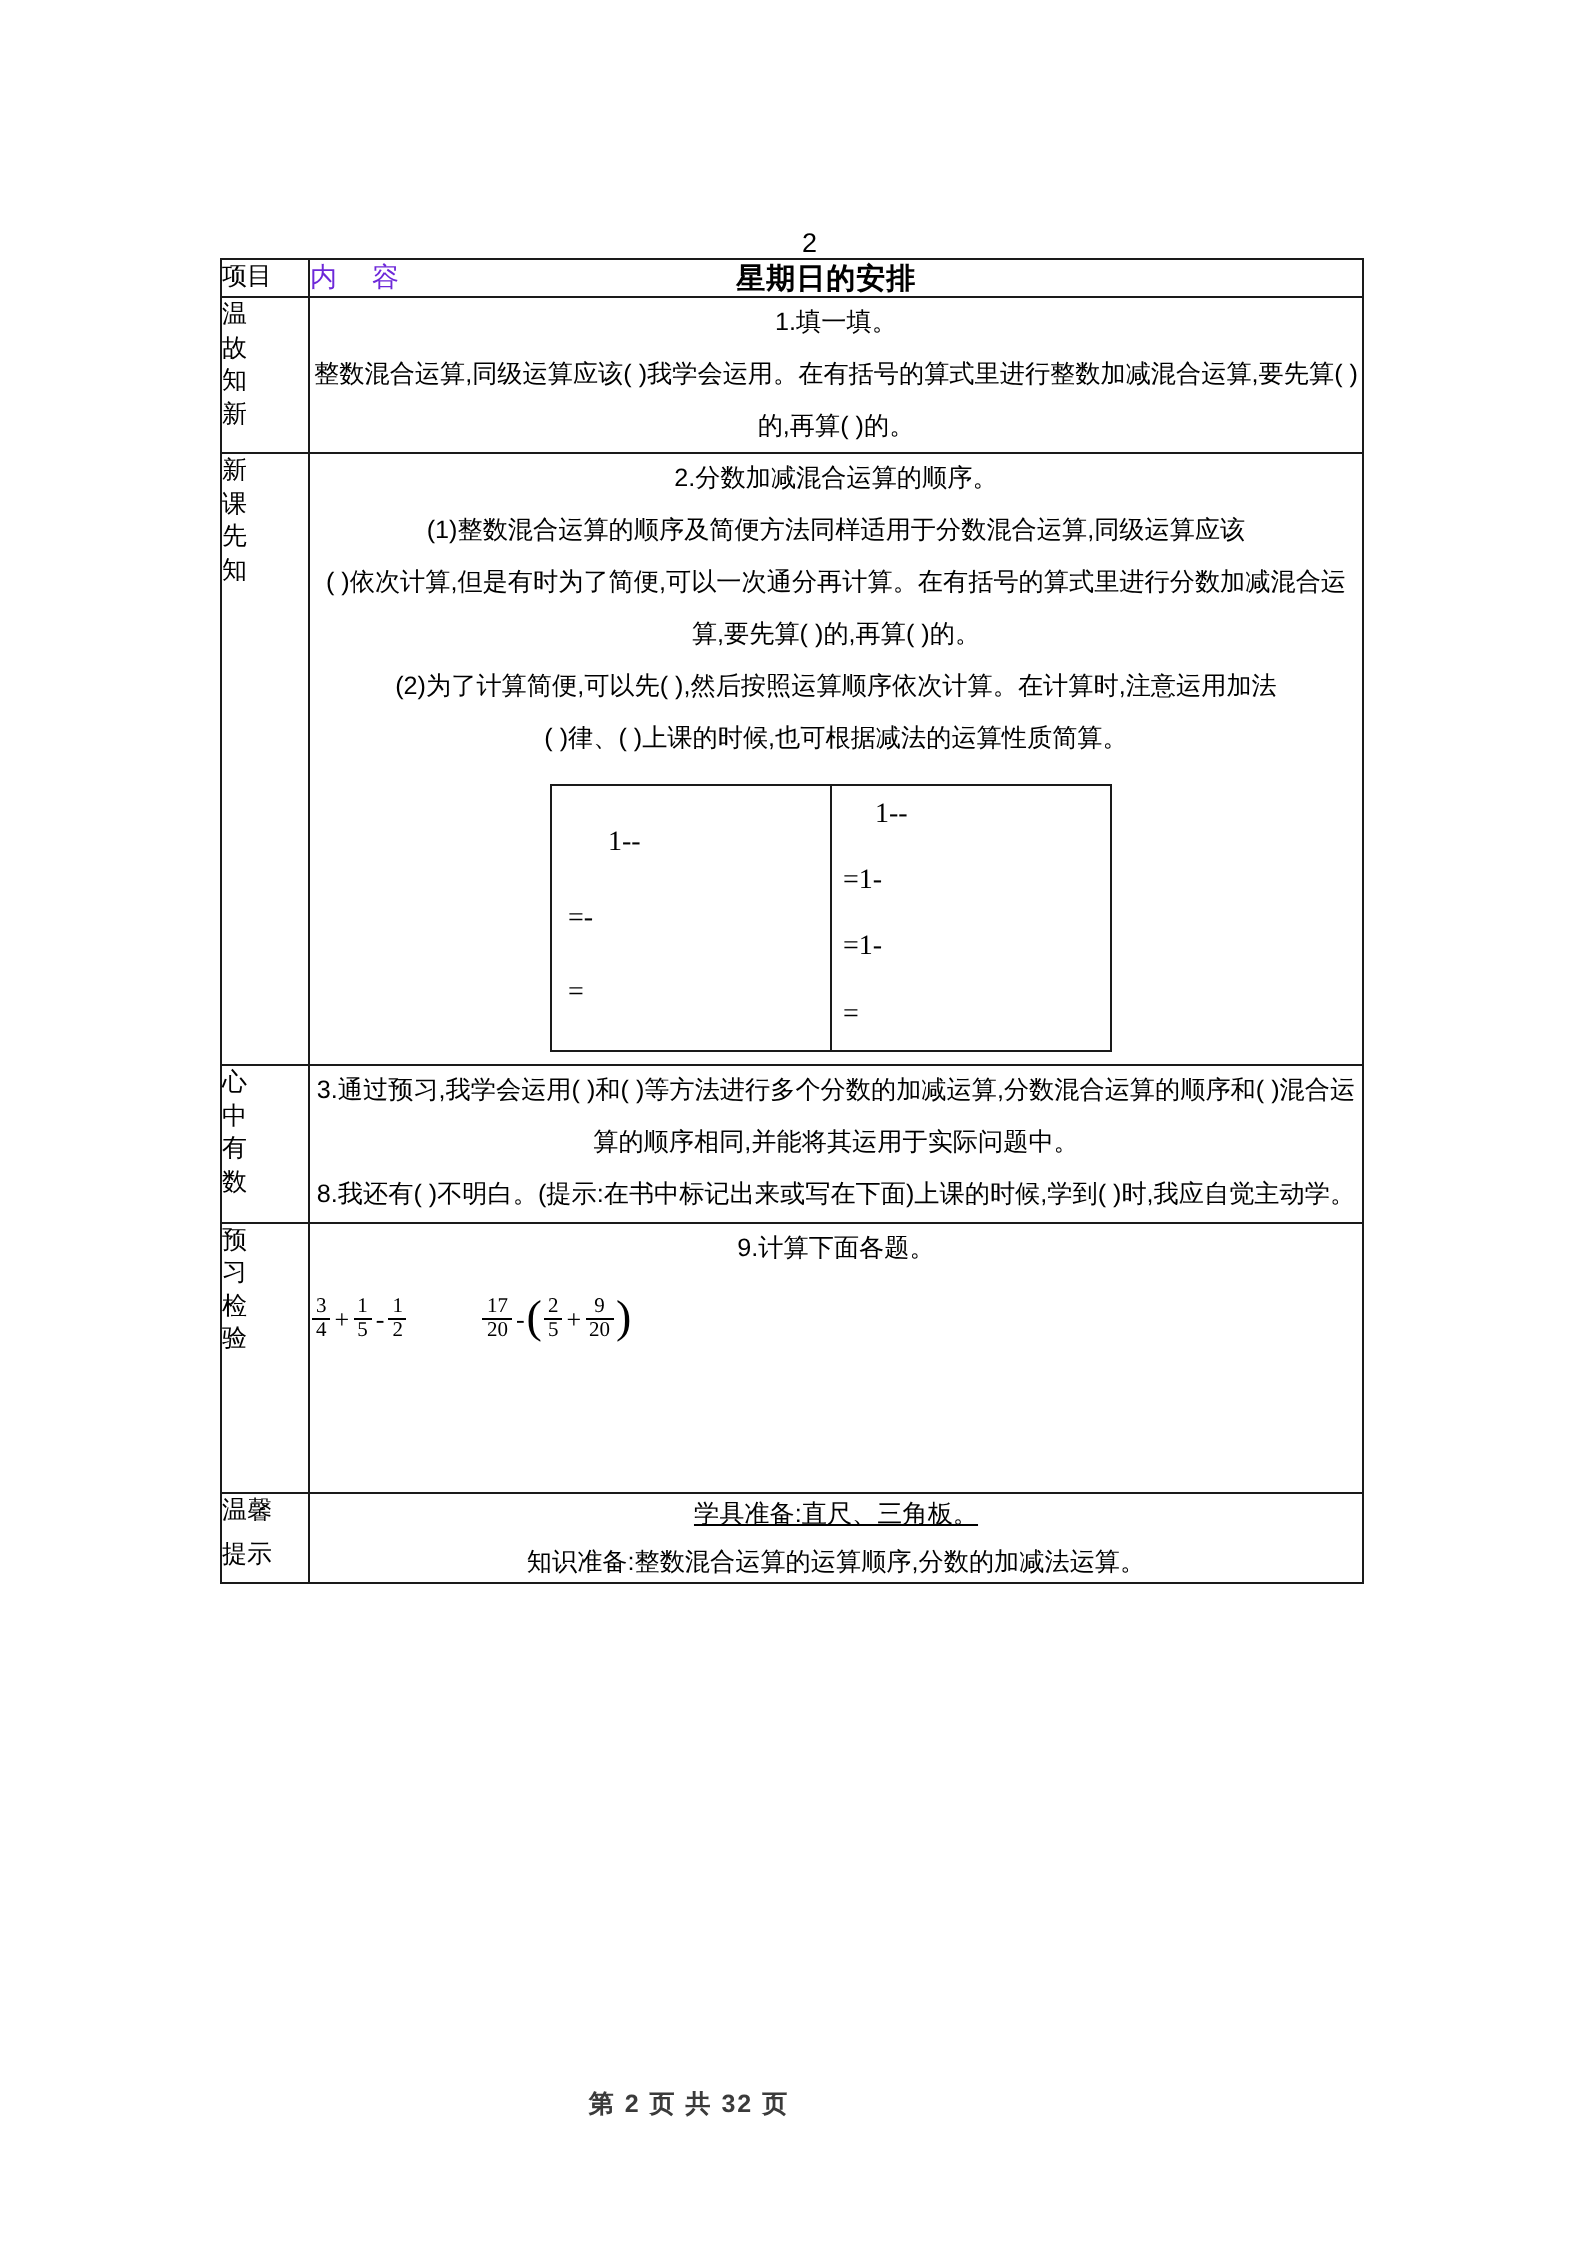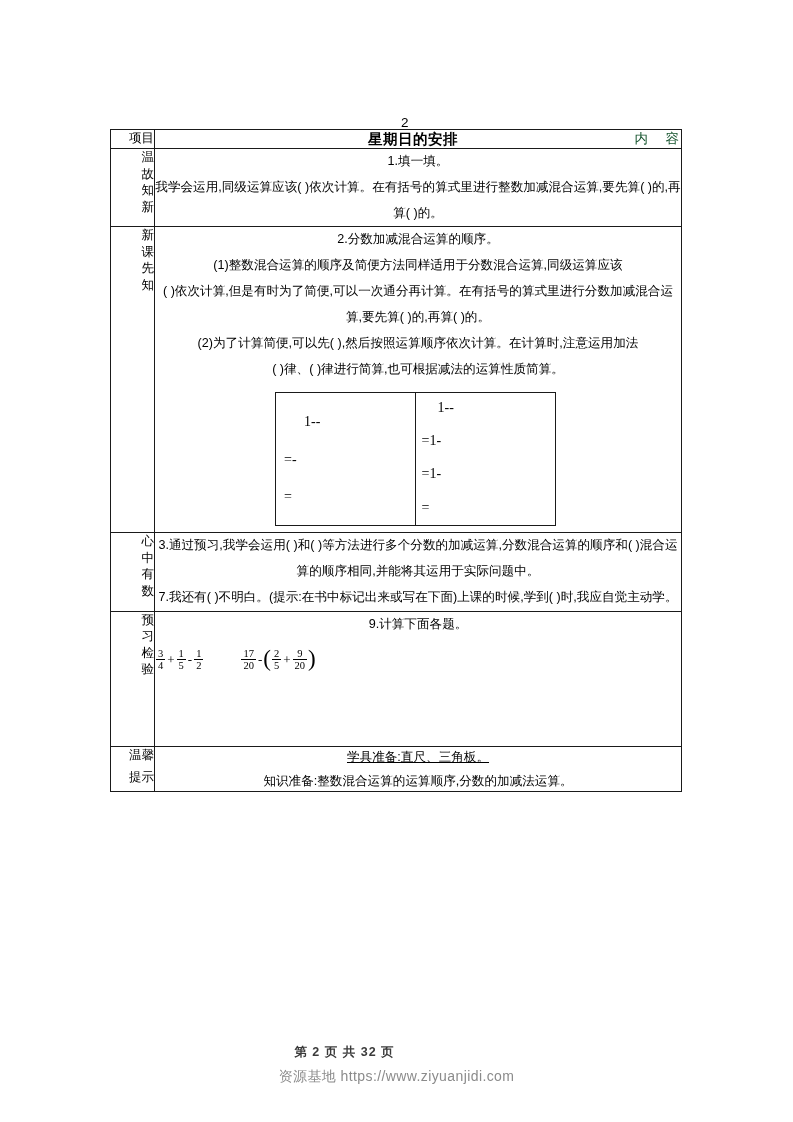--- a/index.html
+++ b/index.html
@@ -48,21 +48,21 @@
     table-layout: fixed;
   }
   .sheet td {
     border: 1px solid #1a1a1a;
     vertical-align: top;
     padding: 0;
   }
   .col-label { width: 44px; }
 
   .lbl {
-    text-align: right;
+    text-align: left;
     vertical-align: middle;
     font-size: 12.5px;
     line-height: 1.32;
     color: #000;
     padding: 4px 2px;
     margin-top: 18px;
   }
   .lbl .stack { display: block; }
 
   .content {
@@ -71,26 +71,26 @@
     line-height: 2.05;
     color: #000;
   }
   .content p {
     margin: 0;
     white-space: normal;
     text-align: center;
   }
 
   .hdr-content {
-    text-align: right;
+    text-align: left;
     vertical-align: middle;
     font-size: 13.5px;
     padding: 6px 0 7px 0;
     letter-spacing: 2px;
-    color: #14532d;
+    color: #6d28d9;
   }
 
   
   .workbox {
     margin: 10px 0 6px 120px;
     width: 281px;
     height: 134px;
     border: 1px solid #1a1a1a;
     display: flex;
     box-sizing: border-box;
@@ -198,37 +198,37 @@
 
       <tr>
         <td class="lbl">
           <span class="stack">温</span>
           <span class="stack">故</span>
           <span class="stack">知</span>
           <span class="stack">新</span>
         </td>
         <td class="content">
           <p>1.填一填。</p>
-          <p>我学会运用,同级运算应该(              )依次计算。在有括号的算式里进行整数加减混合运算,要先算(      )的,再算(      )的。</p>
+          <p>整数混合运算,同级运算应该(              )我学会运用。在有括号的算式里进行整数加减混合运算,要先算(      )的,再算(      )的。</p>
         </td>
       </tr>
 
       <tr>
         <td class="lbl">
           <span class="stack">新</span>
           <span class="stack">课</span>
           <span class="stack">先</span>
           <span class="stack">知</span>
         </td>
         <td class="content">
           <p>2.分数加减混合运算的顺序。</p>
           <p>(1)整数混合运算的顺序及简便方法同样适用于分数混合运算,同级运算应该</p>
           <p>(              )依次计算,但是有时为了简便,可以一次通分再计算。在有括号的算式里进行分数加减混合运算,要先算(      )的,再算(      )的。</p>
           <p>(2)为了计算简便,可以先(      ),然后按照运算顺序依次计算。在计算时,注意运用加法</p>
-          <p>(      )律、(      )律进行简算,也可根据减法的运算性质简算。</p>
+          <p>(      )律、(      )上课的时候,也可根据减法的运算性质简算。</p>
 
           <div class="workbox">
             <div class="workcol left">
               <span class="wline" style="left:28px; top:22px;">1--</span>
               <span class="wline" style="left:8px; top:60px;">=-</span>
               <span class="wline" style="left:8px; top:97px;">=</span>
             </div>
             <div class="workcol right">
               <span class="wline" style="left:22px; top:8px;">1--</span>
               <span class="wline" style="left:6px; top:41px;">=1-</span>
@@ -241,21 +241,21 @@
 
       <tr>
         <td class="lbl">
           <span class="stack">心</span>
           <span class="stack">中</span>
           <span class="stack">有</span>
           <span class="stack">数</span>
         </td>
         <td class="content">
           <p>3.通过预习,我学会运用(      )和(      )等方法进行多个分数的加减运算,分数混合运算的顺序和(      )混合运算的顺序相同,并能将其运用于实际问题中。</p>
-          <p>7.我还有(              )不明白。(提示:在书中标记出来或写在下面)上课的时候,学到(      )时,我应自觉主动学。</p>
+          <p>8.我还有(              )不明白。(提示:在书中标记出来或写在下面)上课的时候,学到(      )时,我应自觉主动学。</p>
         </td>
       </tr>
 
       <tr>
         <td class="lbl">
           <span class="stack">预</span>
           <span class="stack">习</span>
           <span class="stack">检</span>
           <span class="stack">验</span>
         </td>
@@ -315,15 +315,14 @@
         <td class="lbl" style="border-top:none; padding-top:0;">提示</td>
         <td class="content" style="border-top:none; padding-top:2px; line-height:1.6;">
           <p>知识准备:整数混合运算的运算顺序,分数的加减法运算。</p>
         </td>
       </tr>
 
     </tbody>
   </table>
 
   <div class="footer-page">第 2 页 共 32 页</div>
-  <div class="footer-src">资源基地 https://www.ziyuanjidi.com</div>
 
 </div>
 
 </body></html>

